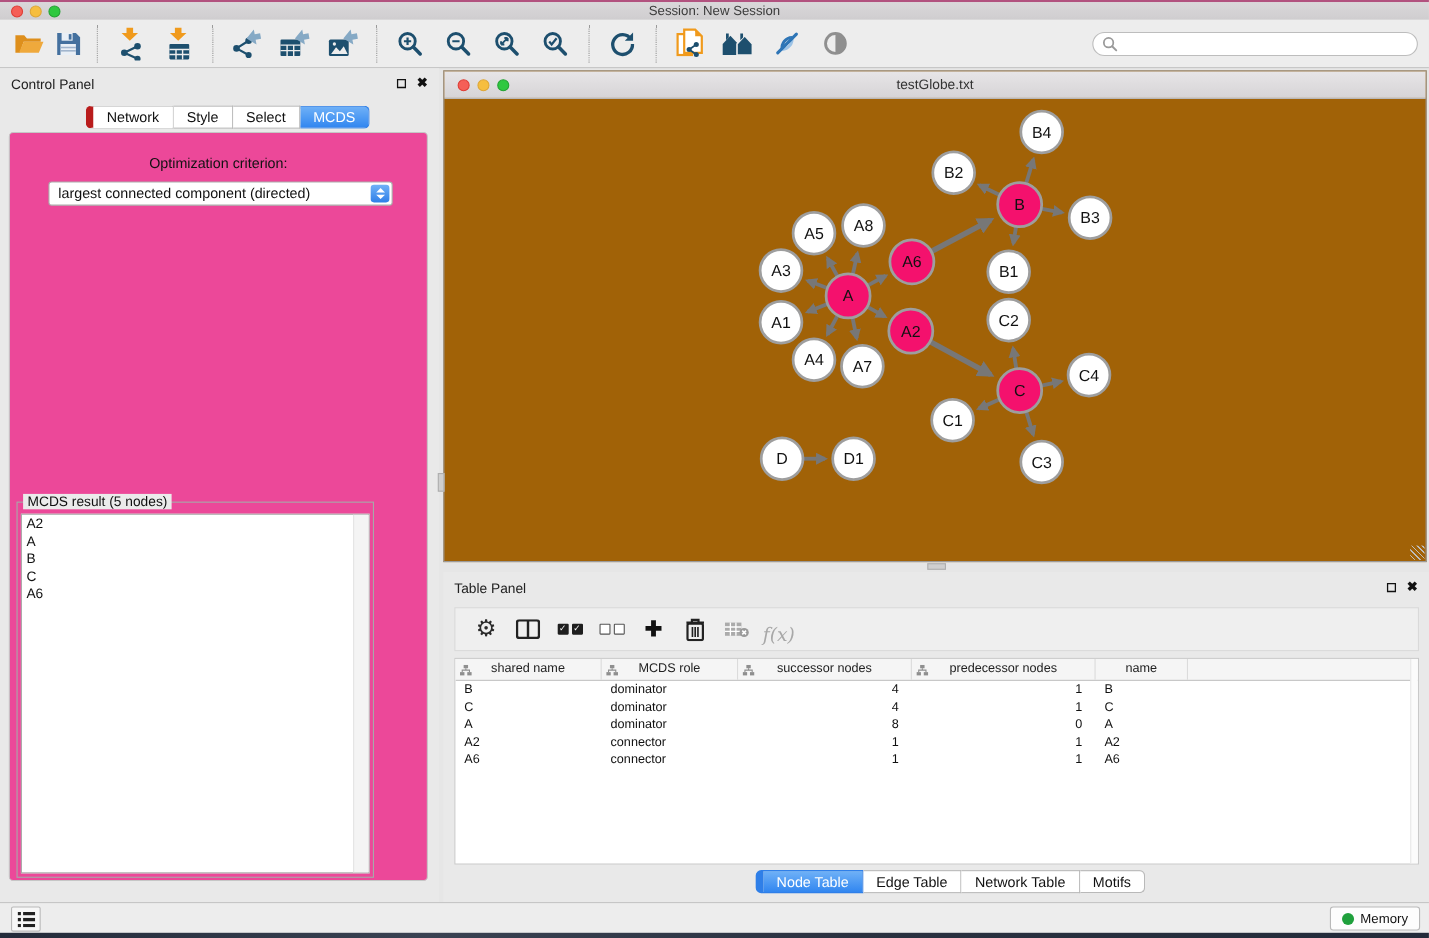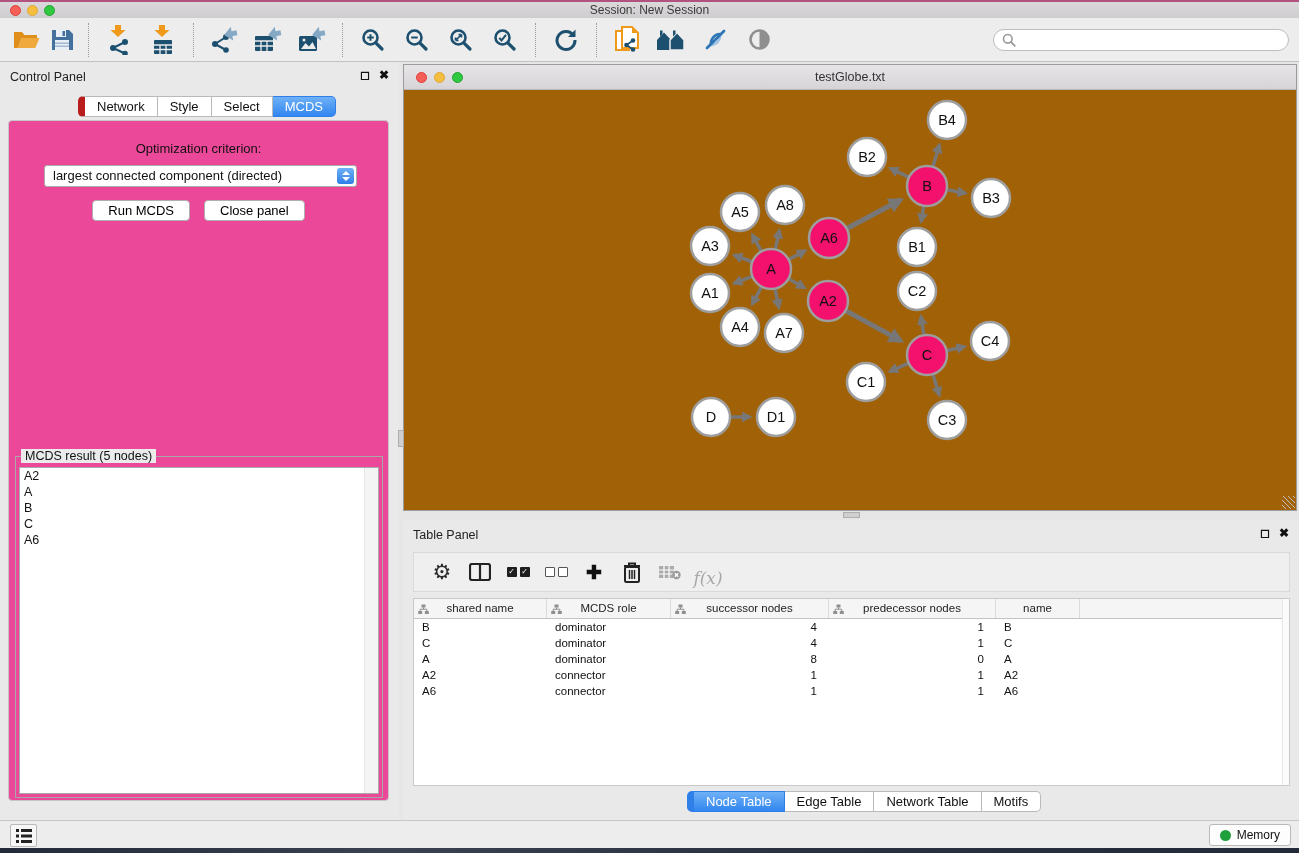--- a/index.html
+++ b/index.html
@@ -43,21 +43,21 @@
   .dropdown { position:relative; margin:9px 0 0 35px; width:313px; height:22px; background:#fff;
     border:1px solid #ABABAB; border-radius:3px; font-size:13px; line-height:20px; padding-left:8px; }
   .stepper { position:absolute; right:2px; top:2px; width:17px; height:16px; border-radius:3px;
     background:linear-gradient(#6FB1F7,#2F7FE8); display:flex; flex-direction:column;
     align-items:center; justify-content:center; gap:2px; }
   .step-up { width:0;height:0;border-left:4px solid transparent;border-right:4px solid transparent;border-bottom:4px solid #fff; }
   .step-down { width:0;height:0;border-left:4px solid transparent;border-right:4px solid transparent;border-top:4px solid #fff; }
   .btn-row { margin-top:13px; display:flex; justify-content:center; gap:14px; }
   .btn { height:21px; padding:0 15px; background:#fff; border:1px solid #AFAFAF; border-radius:4px;
     font-size:13px; line-height:19px; }
-  .result-group { position:absolute; left:6px; top:335px; width:368px; height:342px; border:1px solid #A8A8A8; }
+  .result-group { position:absolute; left:6px; top:335px; width:325px; height:342px; border:1px solid #A8A8A8; }
   .group-legend { position:absolute; top:-8px; left:5px; background:#EBEBEB; padding:0 4px; font-size:12.5px; }
   .listbox { position:absolute; left:3px; top:10px; right:3px; bottom:3px; background:#fff; border:1px solid #AAA; }
   .list-item { font-size:12.5px; height:16px; line-height:16px; padding-left:4px; }
   .list-scroll { position:absolute; right:0; top:0; width:14px; height:100%; background:#F4F4F4; border-left:1px solid #E4E4E4; }
   
   .net-window { position:absolute; left:403px; top:64px; width:894px; height:447px;
     border:1px solid #9B9B9B; background:#a16207; }
   .net-titlebar { height:25px; background:linear-gradient(#E7E5E7,#D6D4D6); border-bottom:1px solid #B8B8B8; position:relative; }
   .net-titlebar .tl { top:7px; }
   .net-titlebar .tl.red{left:12px;} .net-titlebar .tl.yellow{left:30px;} .net-titlebar .tl.green{left:48px;}
@@ -273,24 +273,20 @@
       <div class="seg sel">MCDS</div>
     </div>
   <div class="ctl-box">
     <div class="opt-label">Optimization criterion:</div>
     <div class="dropdown">
       <span>largest connected component (directed)</span>
       <span class="stepper">
         <span class="step-up"></span>
           <span class="step-down"></span>
       </span>
-    </div>
-    <div class="btn-row">
-      <button class="btn">Run MCDS</button>
-      <button class="btn">Close panel</button>
     </div>
     <div class="result-group">
       <div class="group-legend">MCDS result (5 nodes)</div>
       <div class="listbox">
         <div id="result-items">
             <div class="list-item">A2</div>
             <div class="list-item">A</div>
             <div class="list-item">B</div>
             <div class="list-item">C</div>
             <div class="list-item">A6</div>

